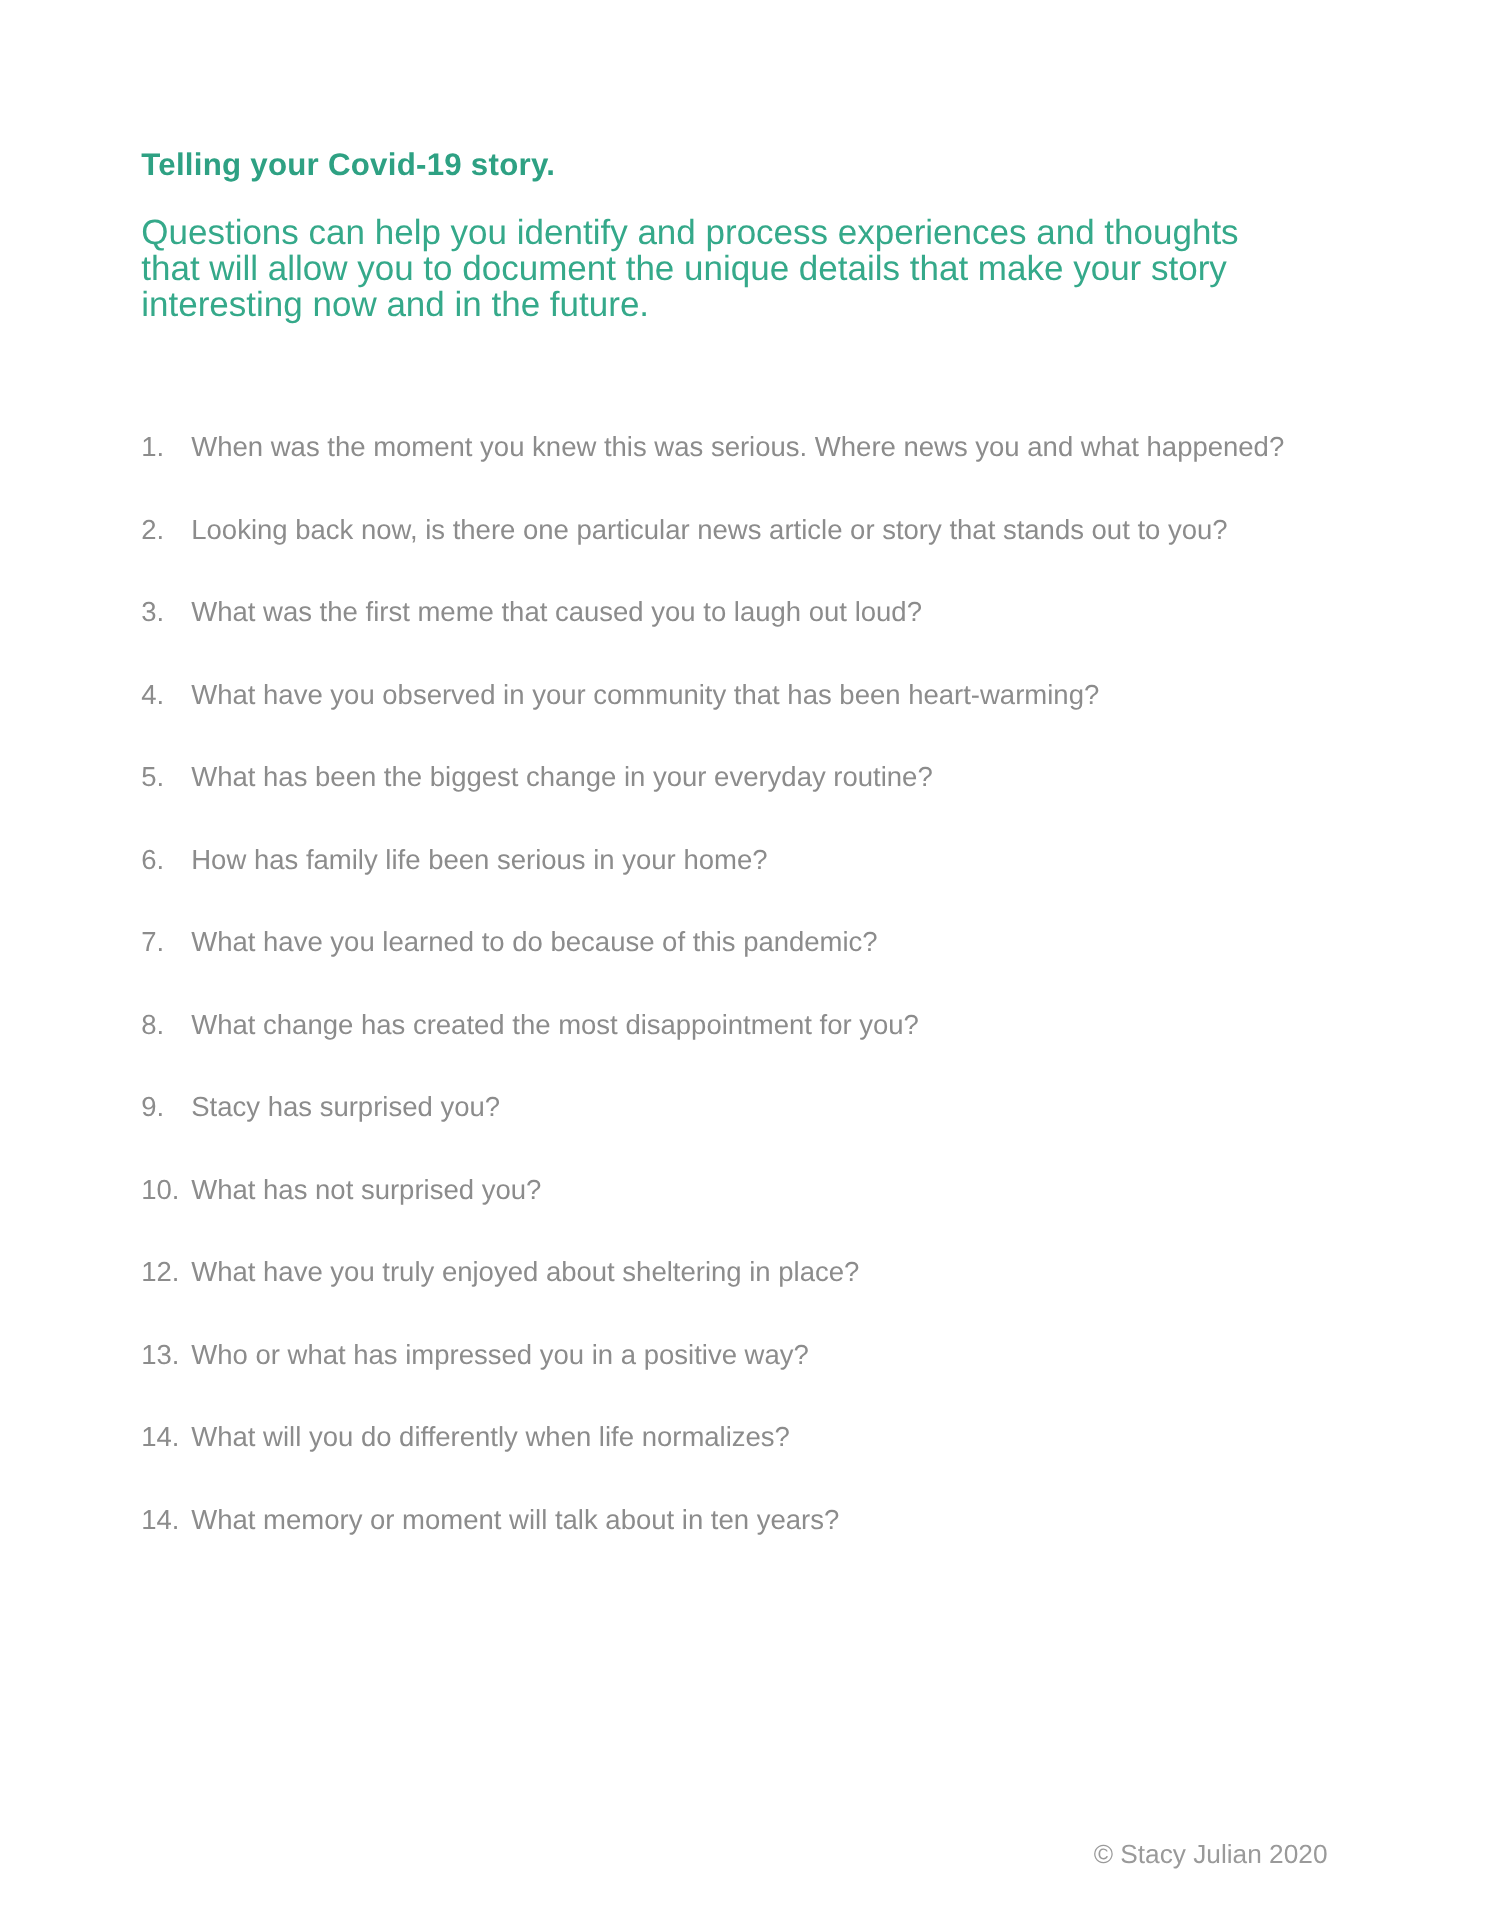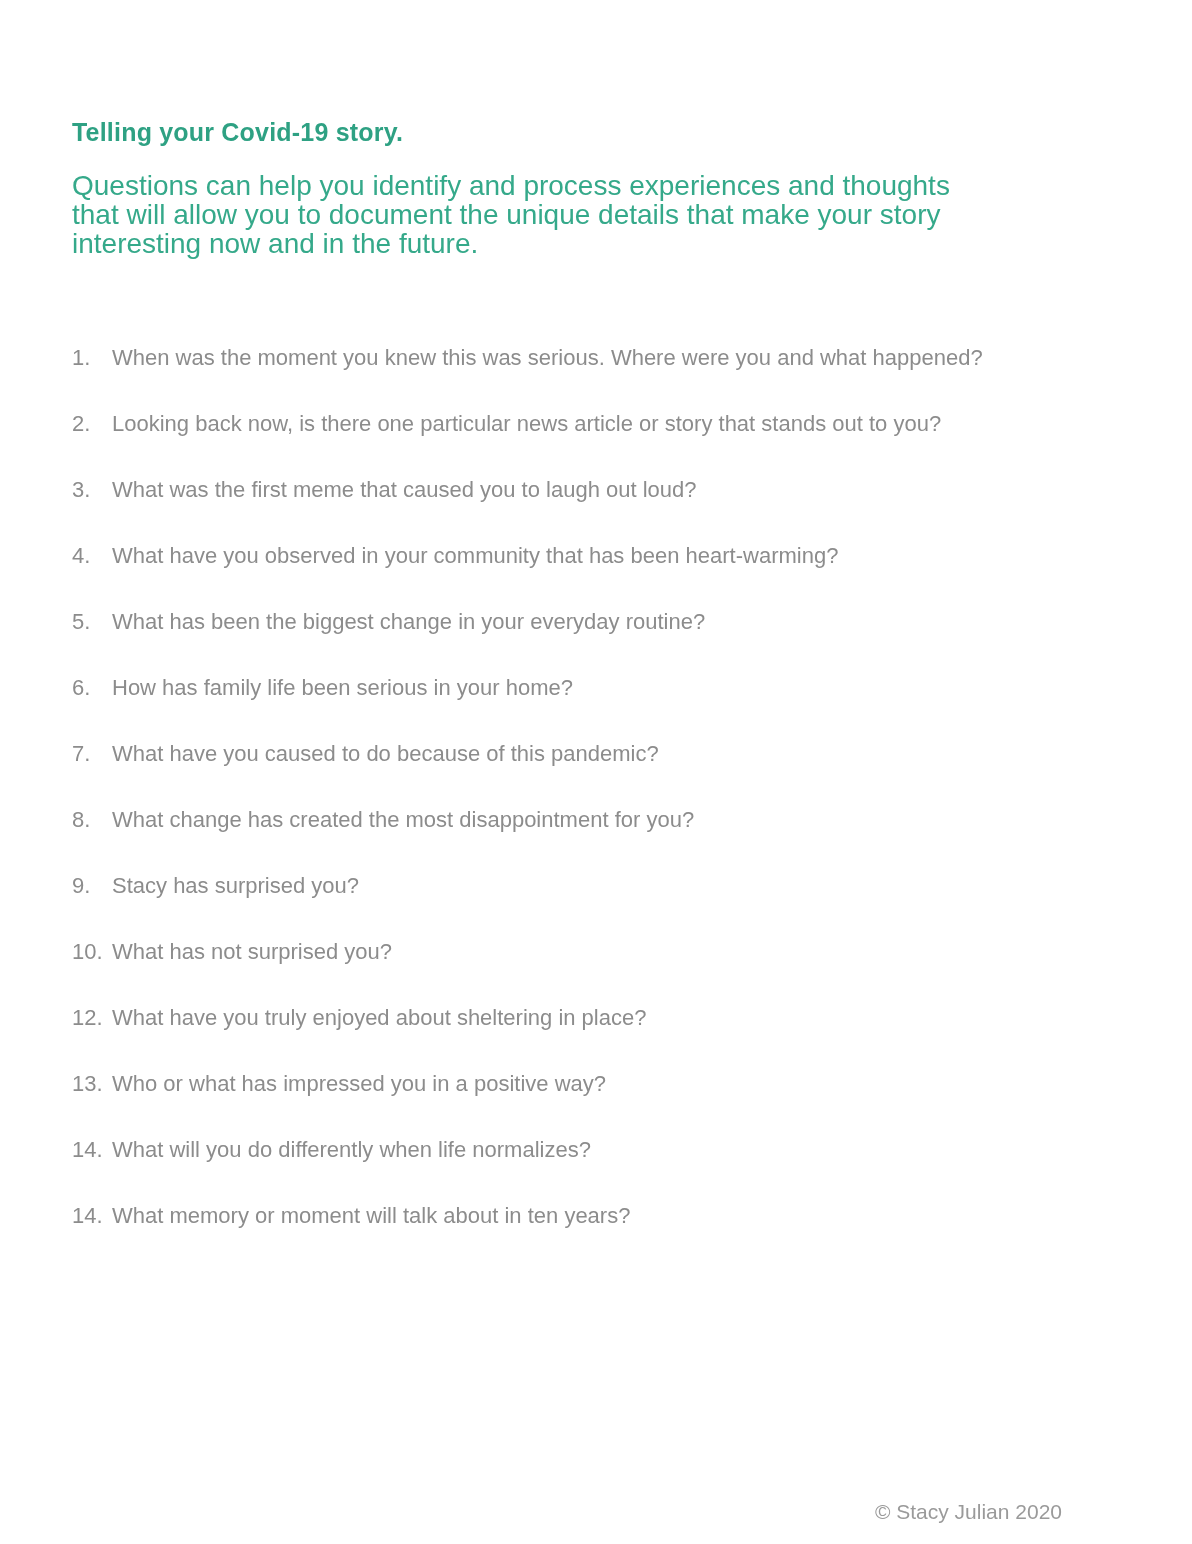--- a/index.html
+++ b/index.html
@@ -10,21 +10,21 @@
   .page {
     position: relative;
     width: 1192px;
     height: 1544px;
     background: #ffffff;
     font-family: "Liberation Sans", sans-serif;
     box-sizing: border-box;
     overflow: hidden;
   }
   .content {
-    padding: 118px 127px 0 72px;
+    padding: 118px 127px 0 113px;
     box-sizing: border-box;
   }
   .doc-title {
     margin: 0;
     font-size: 25px;
     font-weight: bold;
     color: #2ea183;
     letter-spacing: 0.2px;
   }
   .doc-intro {
@@ -51,39 +51,39 @@
   .question-number {
     flex: 0 0 40px;
     width: 40px;
   }
   .question-text {
     flex: 1 1 auto;
   }
   .doc-footer {
     position: absolute;
     right: 130px;
-    bottom: 20px;
+    bottom: 48px;
     font-size: 21px;
     color: #9a9a9a;
   }
 </style>
 </head>
 <body>
 
 <div class="page">
   <div class="content">
 
     <h1 class="doc-title">Telling your Covid-19 story.</h1>
 
     <p class="doc-intro">Questions can help you identify and process experiences and thoughts that will allow you to document the unique details that make your story interesting now and in the future.</p>
 
     <ol class="question-list">
       <li class="question-item">
         <span class="question-number">1.</span>
-        <span class="question-text">When was the moment you knew this was serious. Where were you and what happened?</span>
+        <span class="question-text">When was the moment you knew this was serious. Where news you and what happened?</span>
       </li>
       <li class="question-item">
         <span class="question-number">2.</span>
         <span class="question-text">Looking back now, is there one particular news article or story that stands out to you?</span>
       </li>
       <li class="question-item">
         <span class="question-number">3.</span>
         <span class="question-text">What was the first meme that caused you to laugh out loud?</span>
       </li>
       <li class="question-item">
@@ -93,21 +93,21 @@
       <li class="question-item">
         <span class="question-number">5.</span>
         <span class="question-text">What has been the biggest change in your everyday routine?</span>
       </li>
       <li class="question-item">
         <span class="question-number">6.</span>
         <span class="question-text">How has family life been serious in your home?</span>
       </li>
       <li class="question-item">
         <span class="question-number">7.</span>
-        <span class="question-text">What have you caused to do because of this pandemic?</span>
+        <span class="question-text">What have you learned to do because of this pandemic?</span>
       </li>
       <li class="question-item">
         <span class="question-number">8.</span>
         <span class="question-text">What change has created the most disappointment for you?</span>
       </li>
       <li class="question-item">
         <span class="question-number">9.</span>
         <span class="question-text">Stacy has surprised you?</span>
       </li>
       <li class="question-item">

